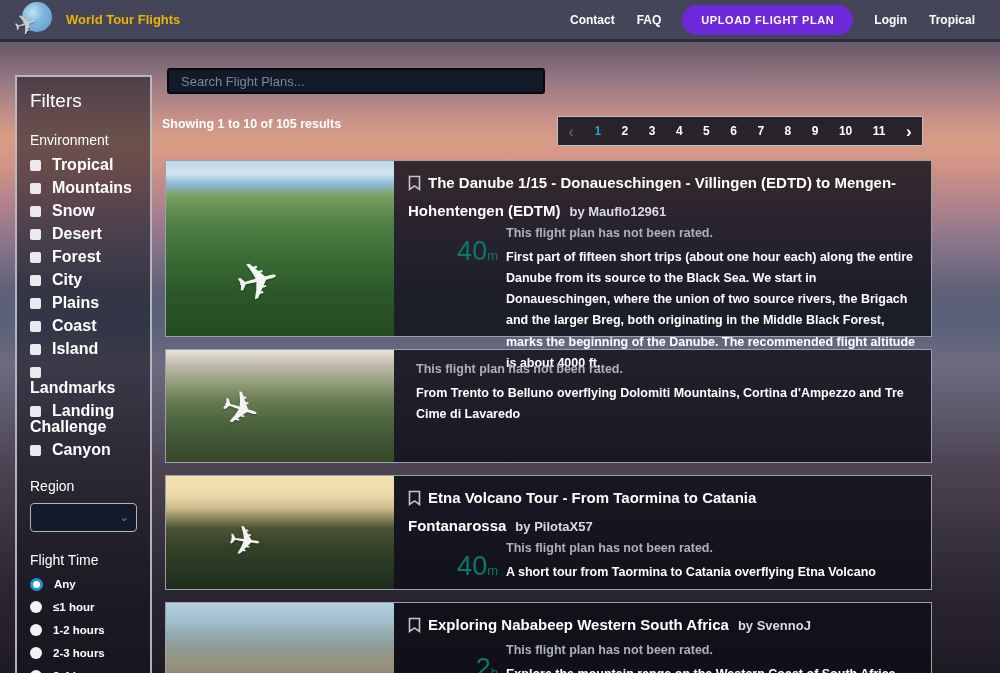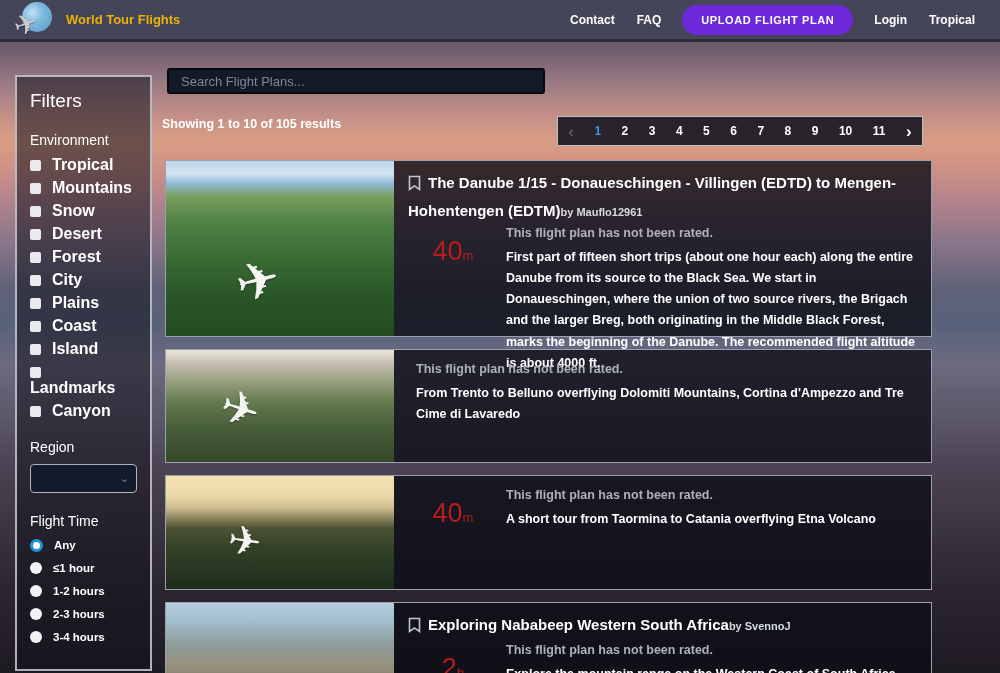--- a/index.html
+++ b/index.html
@@ -106,23 +106,23 @@
   .thumb-danube .plane-glyph { left:70px; top:90px; font-size:52px; transform:rotate(-14deg); }
   .thumb-dolomiti { background:linear-gradient(180deg,#e9e5db 0%, #c0b9ab 14%, #96a07e 28%, #62784c 48%, #49603c 68%, #354829 100%); }
   .thumb-dolomiti .plane-glyph { left:55px; top:32px; font-size:46px; transform:rotate(18deg); }
   .thumb-etna { background:linear-gradient(180deg,#f3e0ae 0%, #eddcaa 16%, #cdbd8e 28%, #4d5334 46%, #334227 63%, #263621 84%, #1e2c1b 100%); }
   .thumb-etna .plane-glyph { left:62px; top:42px; font-size:40px; transform:rotate(8deg); }
   .thumb-nababeep { background:linear-gradient(180deg,#b7cfde 0%, #a0bccb 14%, #8e9d9a 30%, #97917d 45%, #80786a 60%, #6b6254 76%, #4f473b 100%); }
   .card-content { flex:1; padding:10px 14px 8px 14px; color:#fff; }
   .card-title-line { line-height:1.55; }
   .bookmark-icon { display:inline-block; vertical-align:-3px; margin-right:7px; color:#c2c6d0; }
   .card-title { font-size:15px; font-weight:bold; color:#fff; }
-  .card-author { font-size:11px; font-weight:bold; color:#d9dbe2; white-space:nowrap;text-align:center; }
+  .card-author { font-size:13px; font-weight:bold; color:#d9dbe2; margin-left:9px; white-space:nowrap;text-align:center; }
   .card-body { display:flex; margin-top:2px; }
-  .duration { width:90px; flex:0 0 auto; text-align:center; margin-top:10px; color:#b91c1c; }
+  .duration { width:90px; flex:0 0 auto; text-align:right; margin-top:10px; color:#0f766e; }
   .dur-num { font-size:27px; font-weight:400; }
   .dur-unit { font-size:13px; font-weight:400; }
   .card-texts { flex:1; padding-left:8px; }
   .rating { color:#aeb1ba; font-size:12.5px; font-weight:bold; margin-bottom:7px; }
   .description { color:#fff; font-size:12.5px; font-weight:bold; line-height:1.7; }
 </style>
 </head>
 <body>
 
 <div class="header">
@@ -146,20 +146,21 @@
   <div class="chk-row"><span class="chk"></span><span class="chk-lbl">Tropical</span></div>
   <div class="chk-row"><span class="chk"></span><span class="chk-lbl">Mountains</span></div>
   <div class="chk-row"><span class="chk"></span><span class="chk-lbl">Snow</span></div>
   <div class="chk-row"><span class="chk"></span><span class="chk-lbl">Desert</span></div>
   <div class="chk-row"><span class="chk"></span><span class="chk-lbl">Forest</span></div>
   <div class="chk-row"><span class="chk"></span><span class="chk-lbl">City</span></div>
   <div class="chk-row"><span class="chk"></span><span class="chk-lbl">Plains</span></div>
   <div class="chk-row"><span class="chk"></span><span class="chk-lbl">Coast</span></div>
   <div class="chk-row"><span class="chk"></span><span class="chk-lbl">Island</span></div>
   <div class="chk-row"><span class="chk"></span><span class="chk-lbl">Landmarks</span></div>
+  <div class="chk-row"><span class="chk"></span><span class="chk-lbl">Landing Challenge</span></div>
   <div class="chk-row"><span class="chk"></span><span class="chk-lbl">Canyon</span></div>
 
   <div class="region-wrap">
     <div class="fsection-label">Region</div>
     <div class="region-select">
       <span></span>
       <span class="chev">⌄</span>
     </div>
   </div>
 
@@ -228,20 +229,25 @@
         </div>
       </div>
     </div>
   </div>
 
   <div class="card card-3">
     <div class="thumb thumb-etna">
         <span class="plane-glyph">✈</span>
       </div>
     <div class="card-content">
+      <div class="card-title-line">
+        <span class="bookmark-icon"><svg width="13" height="16" viewBox="0 0 13 16">
+              <path d="M1.5 1.5 h10 v13 l-5 -3.6 l-5 3.6 z" fill="none" stroke="currentColor" stroke-width="1.6"></path>
+            </svg></span><span class="card-title">Etna Volcano Tour - From Taormina to Catania Fontanarossa</span><span class="card-author">by PilotaX57</span>
+      </div>
       <div class="card-body">
         <div class="duration"><span class="dur-num">40</span><span class="dur-unit">m</span></div>
         <div class="card-texts">
           <div class="rating">This flight plan has not been rated.</div>
           <div class="description">A short tour from Taormina to Catania overflying Etna Volcano</div>
         </div>
       </div>
     </div>
   </div>
 

